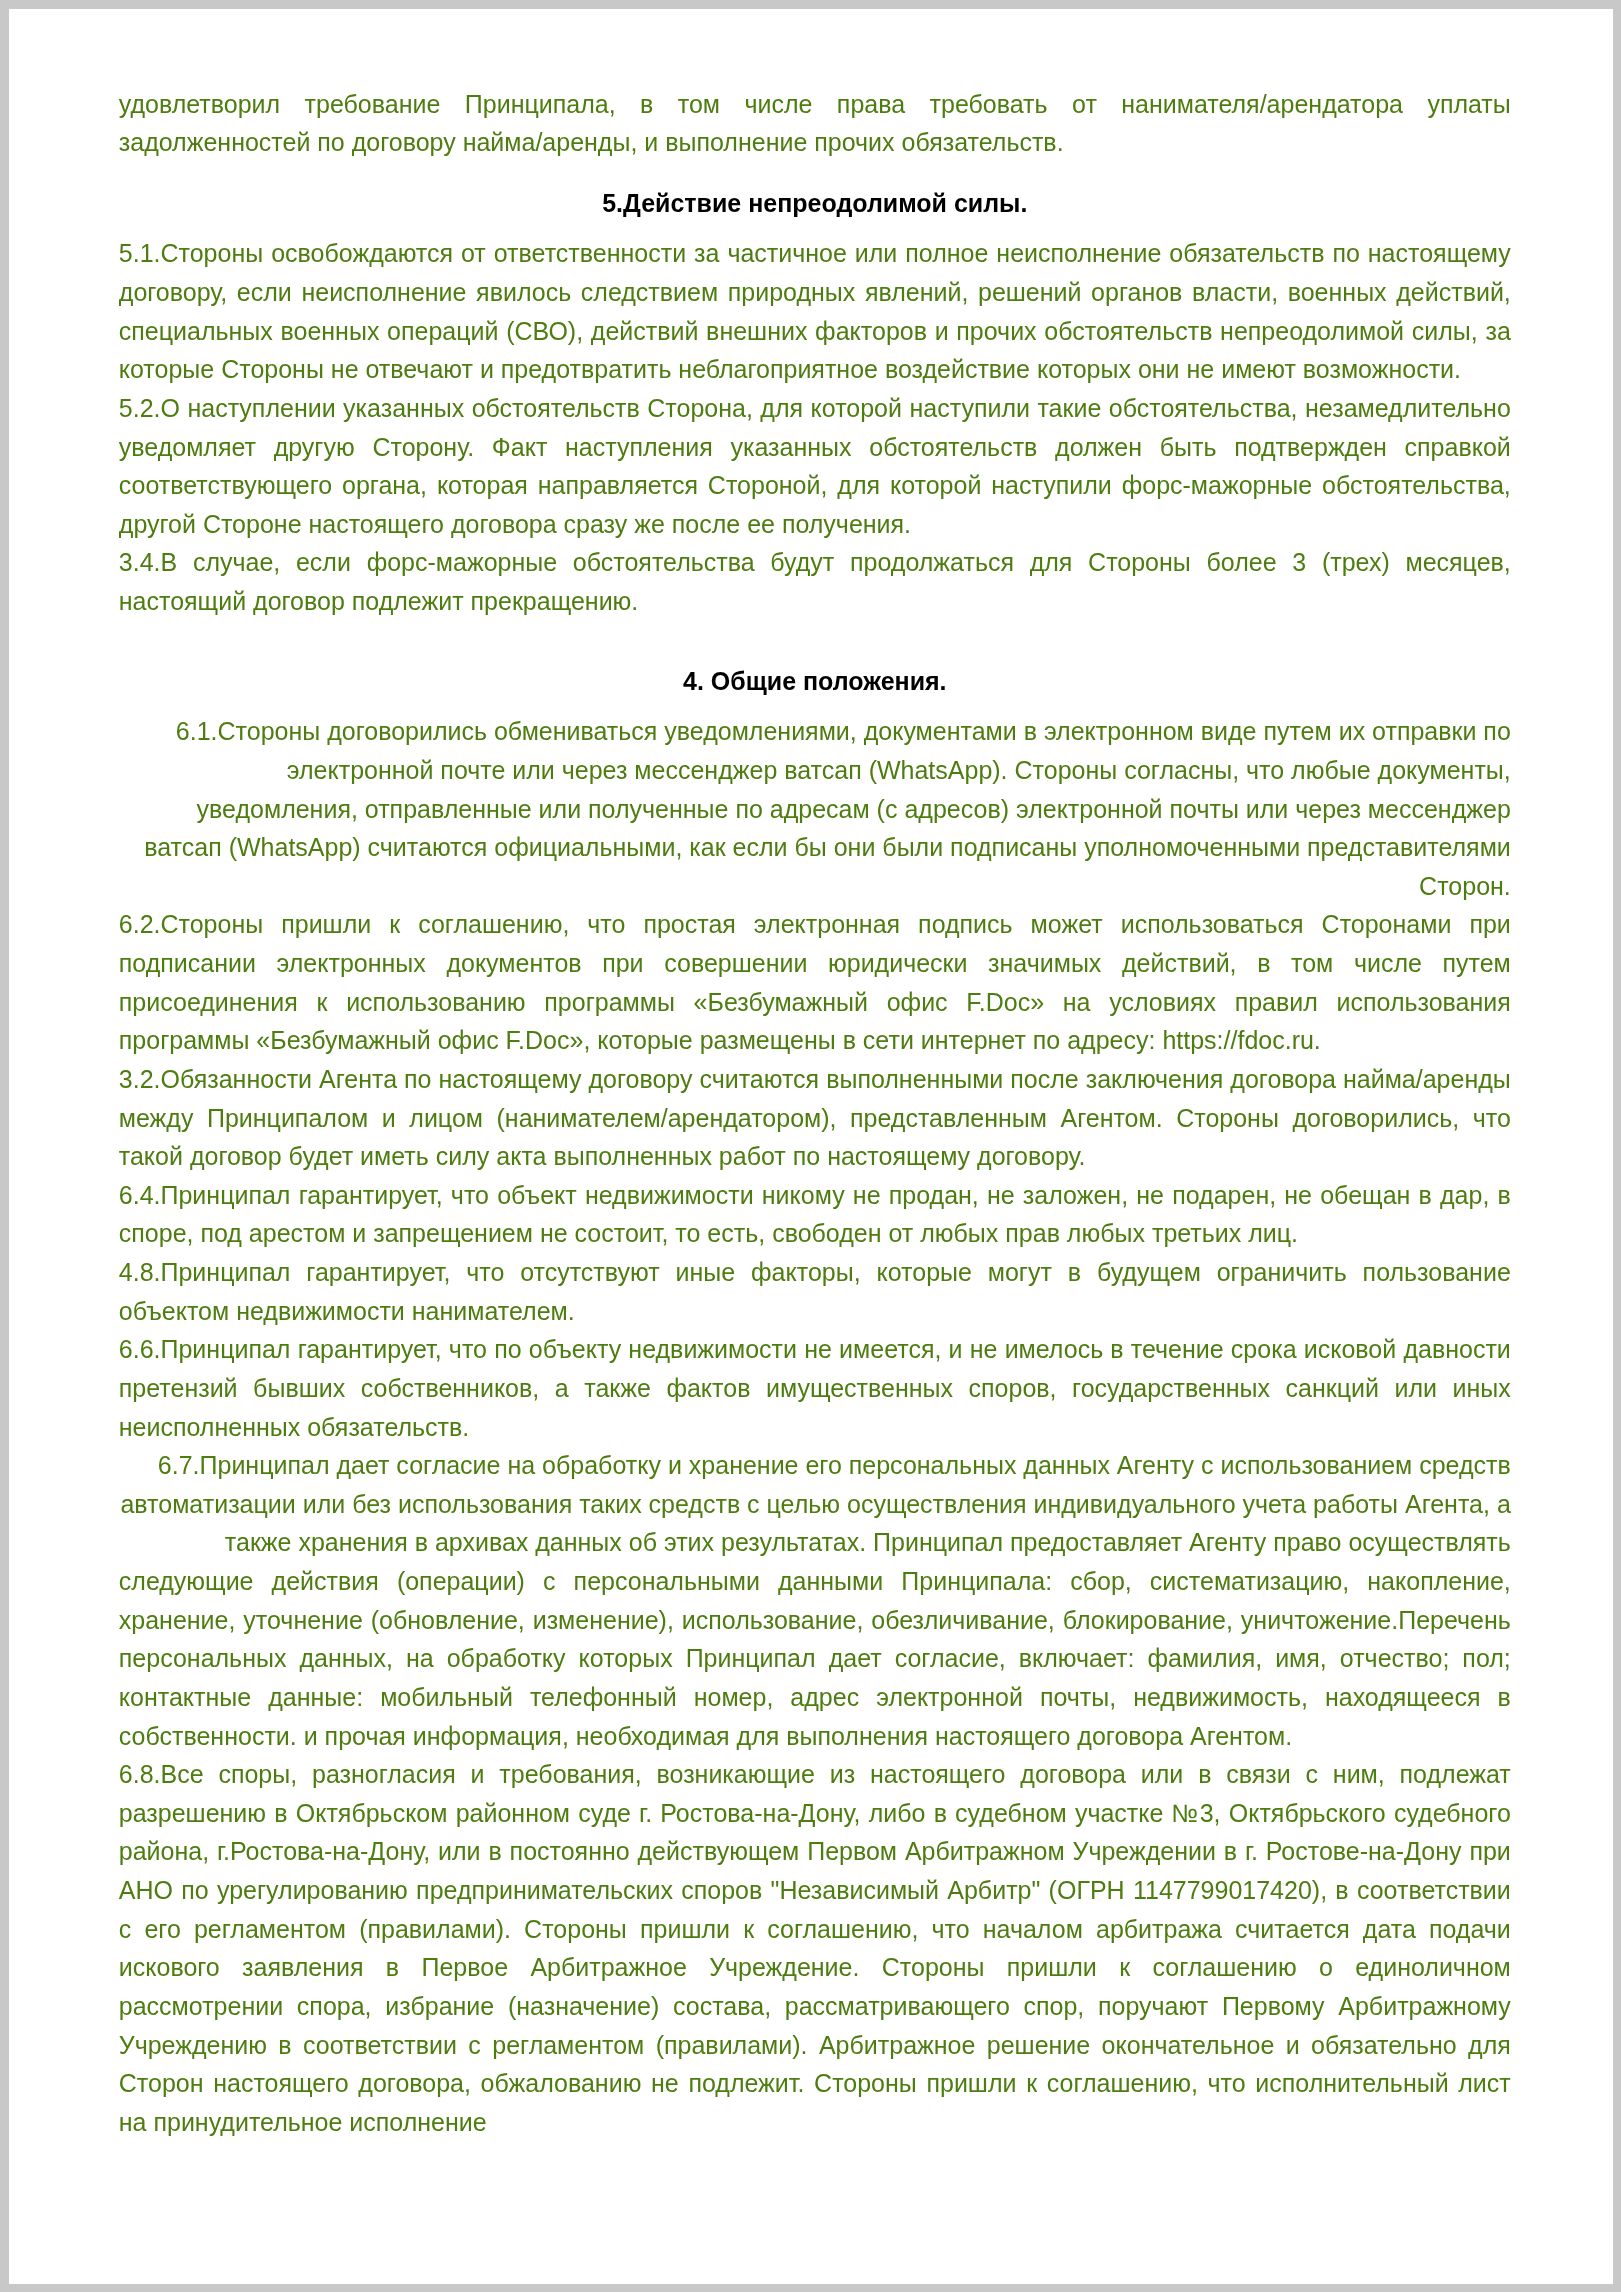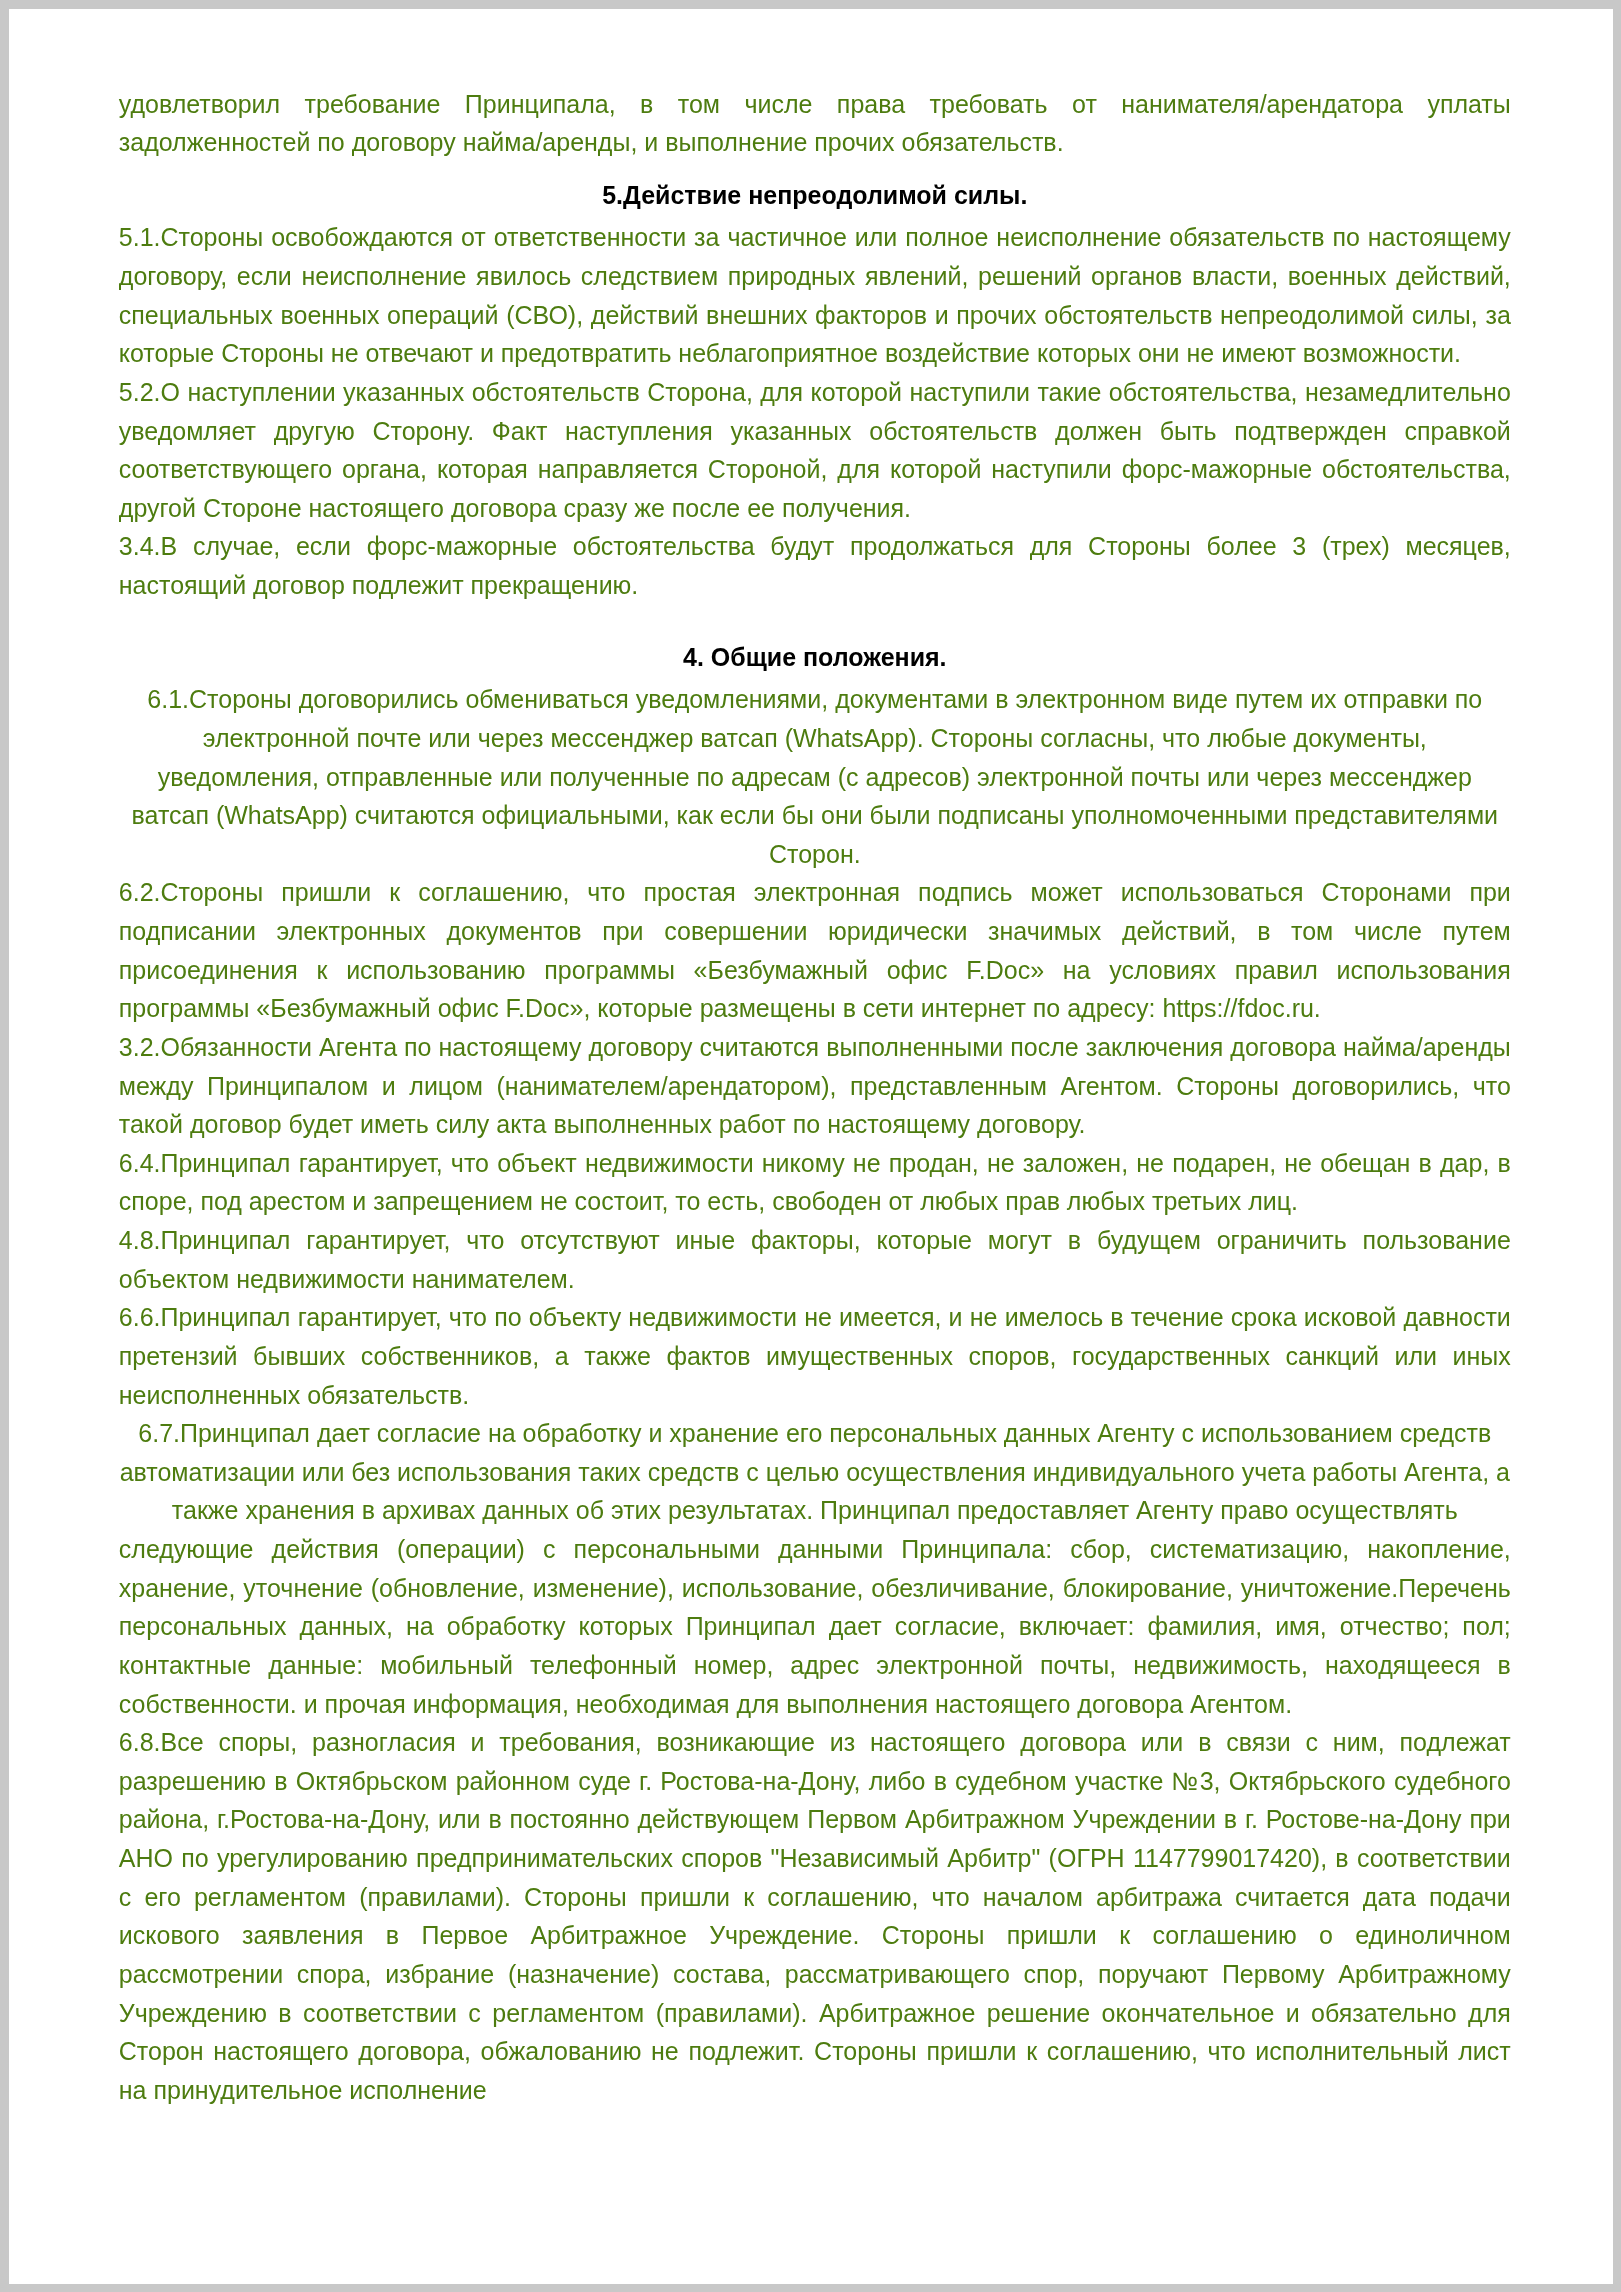--- a/index.html
+++ b/index.html
@@ -36,24 +36,24 @@
     font-size: 25px;
     line-height: 1.545;
     color: #4d7c0f;
     text-align: justify;
     text-justify: inter-word;
     -webkit-hyphens: none;
     hyphens: none;
     word-spacing: 0px;
   }
   p.left {
-    text-align: center;
+    text-align: right;
   }
   p.heading {
-    margin: 4px;
+    margin: 12px;
     padding: 0;
     font-size: 25px;
     line-height: 1.545;
     font-weight: bold;
     color: #000000;
     text-align: center;
   }
   .gap-sm { height: 9.8px; }
   .gap-md { height: 29px; }
 </style>

